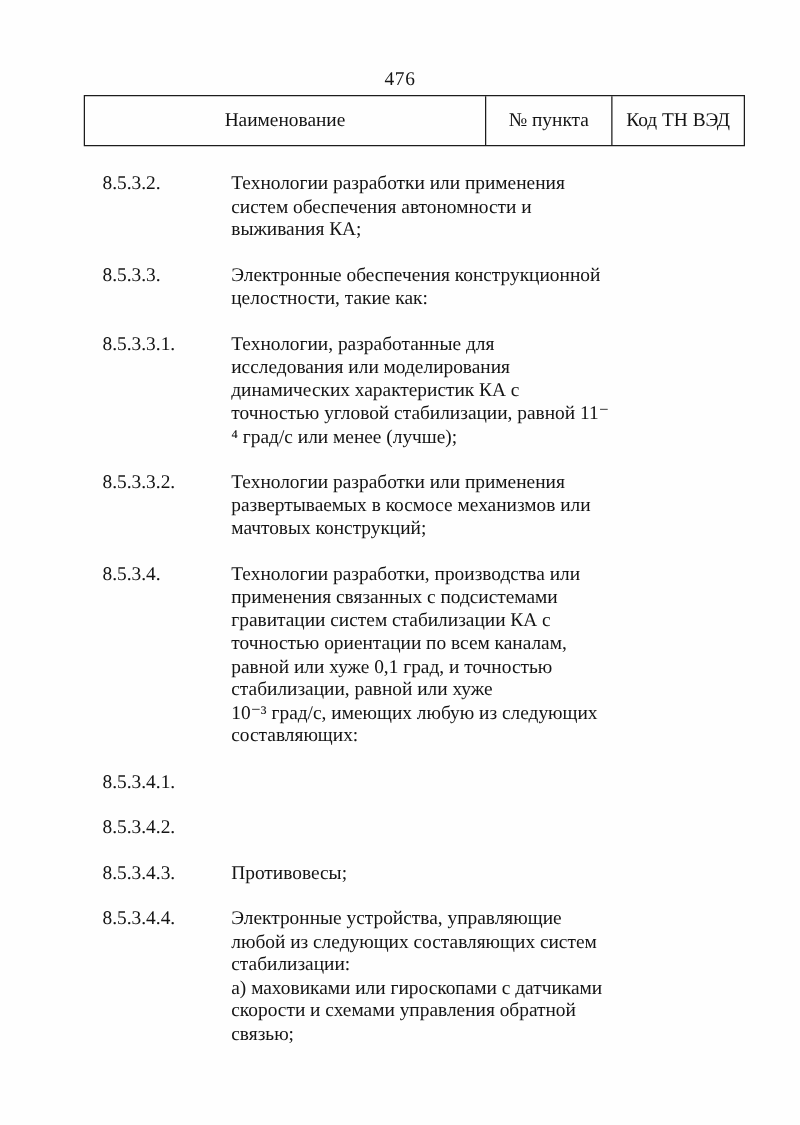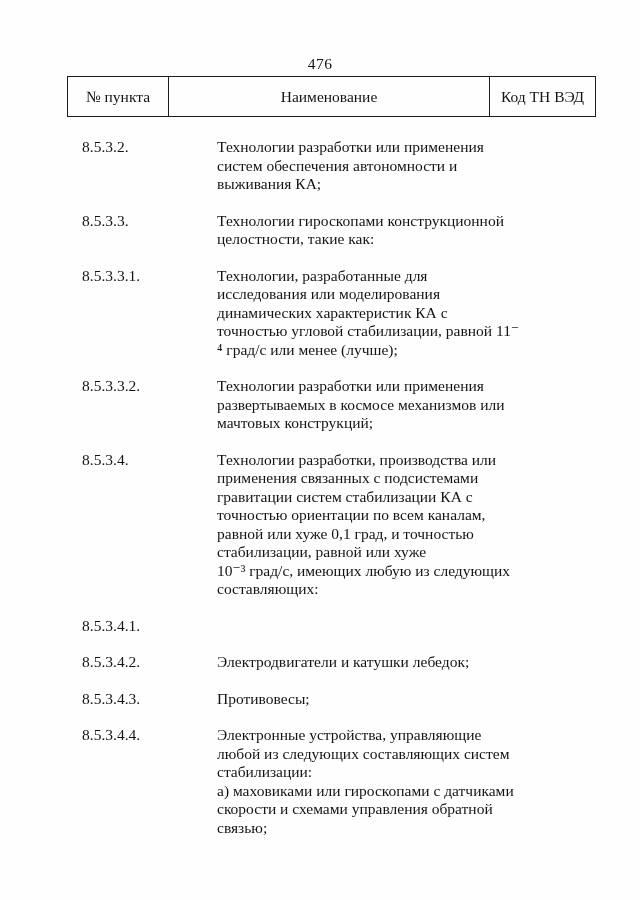--- a/index.html
+++ b/index.html
@@ -60,50 +60,49 @@
     margin-bottom: 18px;
   }
   .cell-num {
     width: 103px;
     flex: 0 0 103px;
   }
   .cell-name {
     width: 330px;
     flex: 0 0 330px;
     white-space: pre-line;
-    margin-left: 32px;
   }
   .cell-code {
     flex: 1;
     min-height: 1px;
   }
 </style>
 </head>
 <body>
 
 <div class="page">
   <div class="page-number">476</div>
 
   <div class="table-header">
+    <div class="th col-name">Наименование</div>
     <div class="th col-num">№ пункта</div>
-    <div class="th col-name">Наименование</div>
     <div class="th col-code">Код ТН ВЭД</div>
   </div>
 
   <div class="table-body">
       <div class="row">
         <div class="cell-num">8.5.3.2.</div>
         <div class="cell-name">Технологии разработки или применения
 систем обеспечения автономности и
 выживания КА;</div>
         <div class="cell-code"></div>
       </div>
       <div class="row">
         <div class="cell-num">8.5.3.3.</div>
-        <div class="cell-name">Технологии гироскопами конструкционной
+        <div class="cell-name">Электронные обеспечения конструкционной
 целостности, такие как:</div>
         <div class="cell-code"></div>
       </div>
       <div class="row">
         <div class="cell-num">8.5.3.3.1.</div>
         <div class="cell-name">Технологии, разработанные для
 исследования или моделирования
 динамических характеристик КА с
 точностью угловой стабилизации, равной 11⁻
 ⁴ град/с или менее (лучше);</div>
@@ -127,21 +126,20 @@
 10⁻³ град/с, имеющих любую из следующих
 составляющих:</div>
         <div class="cell-code"></div>
       </div>
       <div class="row">
         <div class="cell-num">8.5.3.4.1.</div>
         <div class="cell-code"></div>
       </div>
       <div class="row">
         <div class="cell-num">8.5.3.4.2.</div>
-        <div class="cell-name">Электродвигатели и катушки лебедок;</div>
         <div class="cell-code"></div>
       </div>
       <div class="row">
         <div class="cell-num">8.5.3.4.3.</div>
         <div class="cell-name">Противовесы;</div>
         <div class="cell-code"></div>
       </div>
       <div class="row">
         <div class="cell-num">8.5.3.4.4.</div>
         <div class="cell-name">Электронные устройства, управляющие

